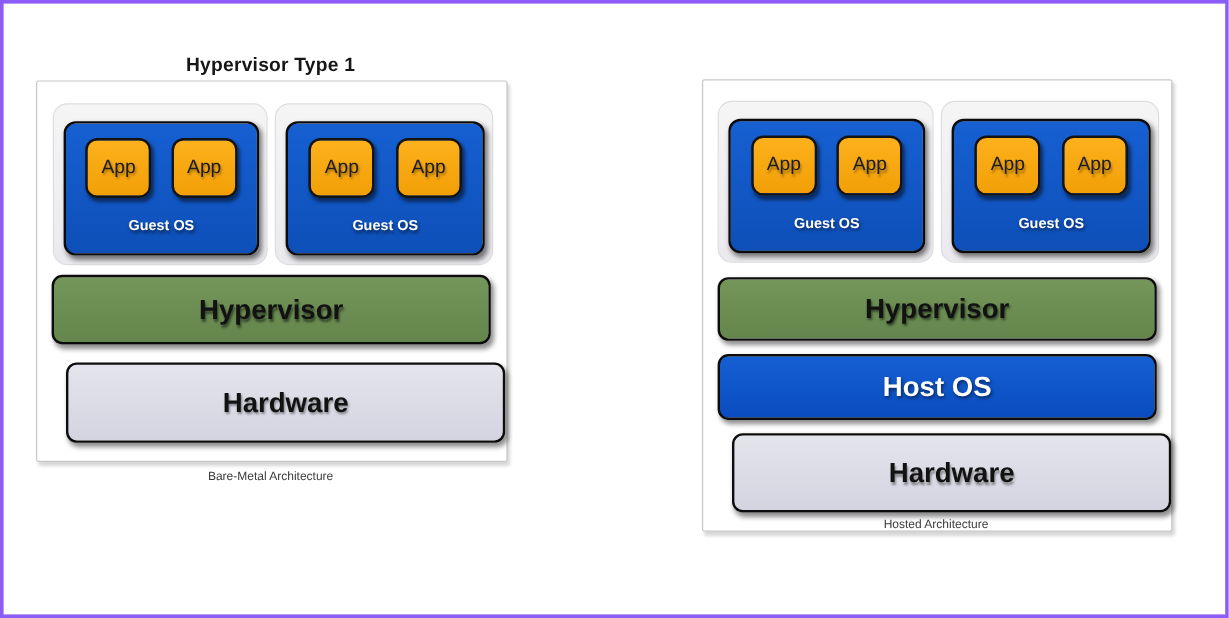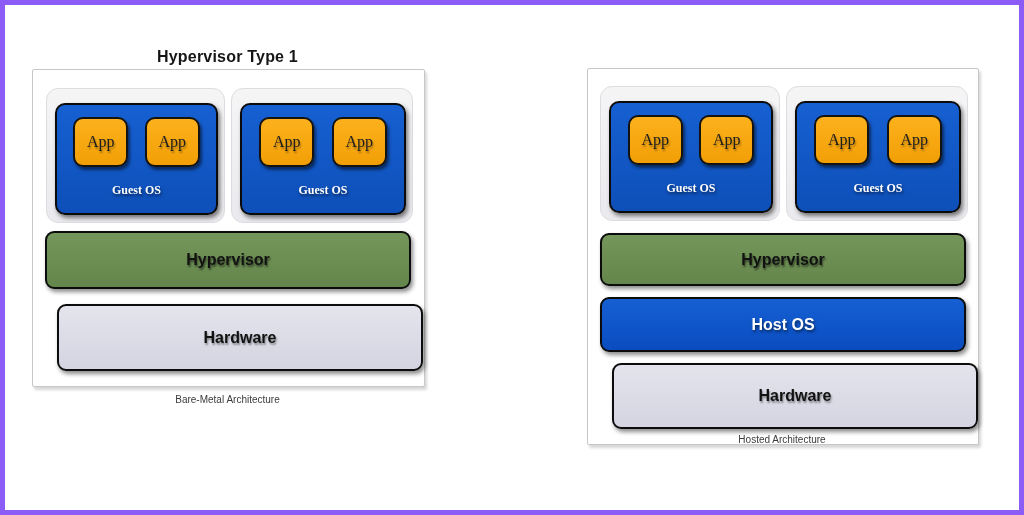--- a/index.html
+++ b/index.html
@@ -1,18 +1,18 @@
 <!DOCTYPE html>
 <html><head>
 <meta charset="utf-8">
 <style>
   html,body{margin:0;padding:0;background:#ffffff;}
   .page{
     position:relative;width:1024px;height:515px;box-sizing:border-box;
-    background:#ffffff;border:5px solid #8b5cf6;overflow:hidden;
+    background:#ffffff;border:3px solid #8b5cf6;overflow:hidden;
     font-family:"Liberation Sans",sans-serif;
     padding-left:16px;
   }
   .diagram-title{
     position:absolute;text-align:center;font-size:16px;font-weight:bold;
     color:#161616;letter-spacing:.2px;
   }
   .t1{left:27px;top:30px;width:391px;}
   .t2{left:582px;top:30px;width:390px;}
   .frame{
@@ -24,21 +24,20 @@
   .caption{
     position:absolute;text-align:center;font-size:10px;color:#3b3b3b;
   }
   .c1{left:27px;top:389px;width:391px;}
   .c2{left:582px;top:429px;width:390px;}
 
   .vm-wrap{
     position:absolute;border-radius:12px;
     background:linear-gradient(180deg,#f5f5f6,#eaeaee);
     border:1px solid #dddde1;
-    font-family:Liberation Serif, serif;
   }
   .f1 .wrapA{left:13px;top:18px;width:177px;height:133px;}
   .f1 .wrapB{left:198px;top:18px;width:180px;height:133px;}
   .f2 .wrapA{left:12px;top:17px;width:178px;height:133px;}
   .f2 .wrapB{left:198px;top:17px;width:180px;height:133px;}
 
   .guest-box{
     position:absolute;left:8px;top:14px;right:6px;bottom:7px;
     background:linear-gradient(180deg,#1660d2,#0e4fb8);
     border:2px solid #0b0b0b;border-radius:10px;
@@ -55,21 +54,21 @@
     font-size:16px;color:#1d1d1d;text-shadow:1px 2px 2px rgba(0,0,0,.35);
   }
   .guest-label{
     flex:1;display:flex;align-items:center;justify-content:center;
     color:#ffffff;font-weight:bold;font-size:12px;
     text-shadow:1px 2px 3px rgba(0,0,0,.55);
   }
   .layer{
     position:absolute;box-sizing:border-box;border:2px solid #0c0c0c;border-radius:9px;
     display:flex;align-items:center;justify-content:center;
-    font-weight:bold;font-size:16px;
+    font-weight:bold;font-size:23px;
     box-shadow:2px 3px 4px rgba(0,0,0,.45);
   }
   .layer-hypervisor{
     background:linear-gradient(180deg,#74965a,#64864c);
     color:#121212;text-shadow:1px 2px 2px rgba(0,0,0,.5);
   }
   .layer-hardware{
     background:linear-gradient(180deg,#e3e4ec,#d3d4e0);
     color:#121212;text-shadow:1px 2px 2px rgba(0,0,0,.4);margin-left:12px;
   }

